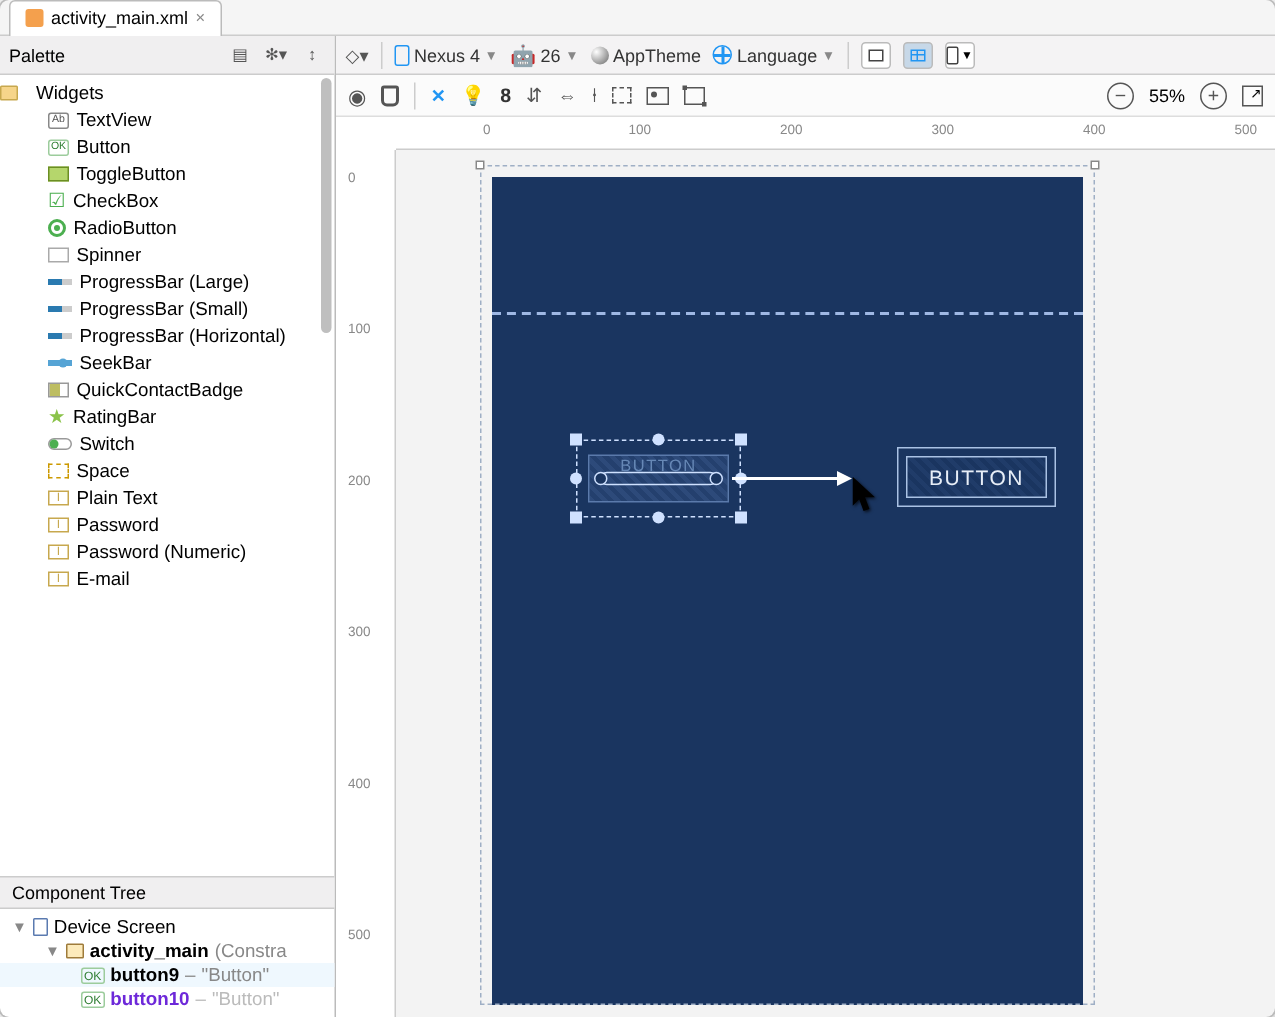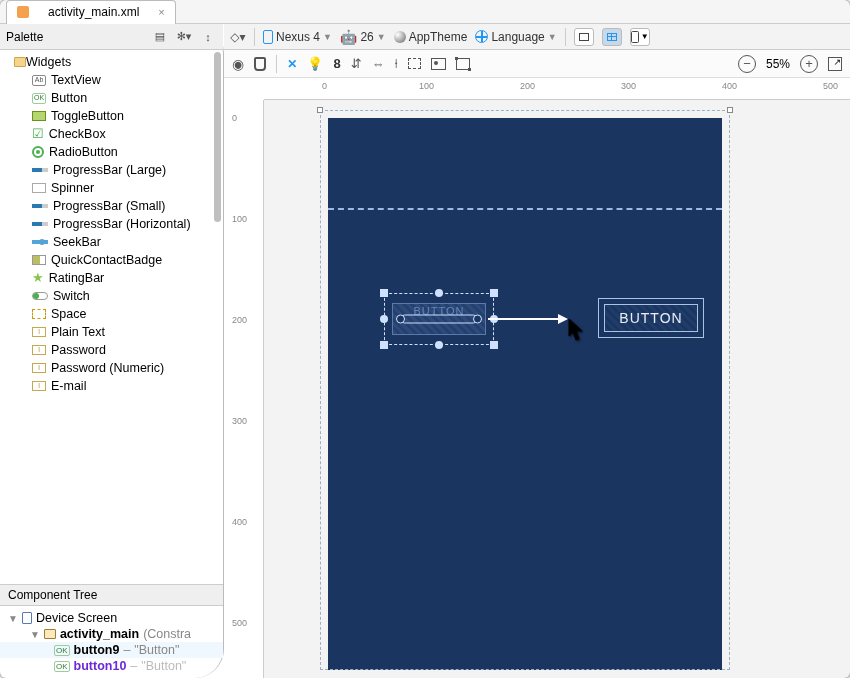--- a/index.html
+++ b/index.html
@@ -1,31 +1,31 @@
 <!DOCTYPE html>
 <html><head>
 <meta charset="utf-8">
 <style>
   * { box-sizing: border-box; font-family: Arial, Helvetica, sans-serif; }
   body { margin: 0; width: 850px; height: 678px; background: #ffffff; overflow: hidden; position: relative; }
 
   .tab-strip { height: 24px; background: #f5f5f5; border-bottom: 1px solid #ccc; display: flex; align-items: center; }
-  .tab { height: 24px; background: #ffffff; border: 1px solid #bbb; border-bottom: none; padding: 0 10px; display: flex; align-items: center; gap: 19px; font-size: 12px; margin-left: 6px; border-radius: 4px 4px 0 0; }
+  .tab { height: 24px; background: #ffffff; border: 1px solid #bbb; border-bottom: none; padding: 0 10px; display: flex; align-items: center; gap: 5px; font-size: 12px; margin-left: 6px; border-radius: 4px 4px 0 0; }
   .tab-icon { width: 12px; height: 12px; background: #f4a04d; border-radius: 2px; display: inline-block; }
   .tab-close { color: #888; font-size: 11px; }
 
   .main-row { display: flex; height: calc(100% - 24px); }
 
   
-  .left-col { width: 224px; display: flex; flex-direction: column; border-right: 1px solid #bbb; border-radius: 29px; }
+  .left-col { width: 224px; display: flex; flex-direction: column; border-right: 1px solid #bbb; }
   .palette-header { height: 26px; background: #f0eff0; border-bottom: 1px solid #ccc; display: flex; align-items: center; padding: 0 6px; font-size: 12px; gap: 6px; }
   .palette-header .title { flex: 1; }
   .small-btn { width: 18px; height: 18px; display: inline-flex; align-items: center; justify-content: center; color: #555; font-size: 11px; }
   .palette-tree { flex: 1; overflow: hidden; font-size: 12.5px; line-height: 18px; padding: 3px 0 0 0; position: relative; }
-  .p-group { display: flex; align-items: center; gap: 0; padding-left: 14px; font-weight: normal; }
+  .p-group { display: flex; align-items: center; gap: 12px; padding-left: 0; font-weight: normal; }
   .p-item { display: flex; align-items: center; gap: 5px; padding-left: 32px; }
   .folder-icon { width: 12px; height: 10px; background: #f6d58a; border: 1px solid #c7a84e; border-radius: 1px; display: inline-block; }
   .chip { width: 14px; height: 11px; border: 1px solid #888; display: inline-flex; border-radius: 2px; font-size: 7px; align-items: center; justify-content: center; }
   .chip.ok { color: #2e7d32; border-color:#9ccc9c; }
   .chip.ab { color:#555; }
   .chip.av { color:#3a6; }
   .sw-ic { width:14px; height:10px; background:#b5d66c; border:1px solid #6b8e23; }
   .radio-ic { width:12px; height:12px; border:2px solid #4CAF50; border-radius:50%; display:inline-block; }
   .radio-ic::after{content:"";display:block;width:4px;height:4px;background:#4CAF50;border-radius:50%;margin:2px;}
   .bar-ic{width:16px;height:4px;background:linear-gradient(90deg,#2a7ab0 60%,#ccc 60%);}
@@ -172,26 +172,26 @@
         </div>
       <div class="p-item">
           <span style="color:#4CAF50;font-size:13px;">☑</span>
           <span>CheckBox</span>
         </div>
       <div class="p-item">
           <span class="radio-ic"></span>
           <span>RadioButton</span>
         </div>
       <div class="p-item">
+          <span class="sp-ic"></span>
+          <span>Spinner</span>
+        </div>
+      <div class="p-item">
           <span class="bar-ic"></span>
           <span>ProgressBar (Large)</span>
-        </div>
-      <div class="p-item">
-          <span class="sp-ic"></span>
-          <span>Spinner</span>
         </div>
       <div class="p-item">
           <span class="bar-ic"></span>
           <span>ProgressBar (Small)</span>
         </div>
       <div class="p-item">
           <span class="bar-ic"></span>
           <span>ProgressBar (Horizontal)</span>
         </div>
       <div class="p-item">

